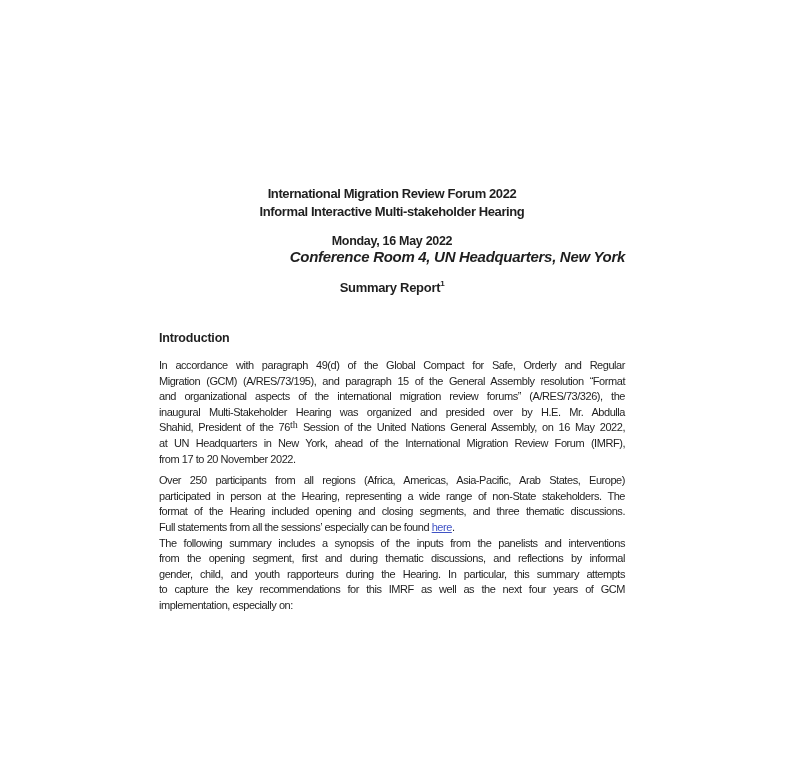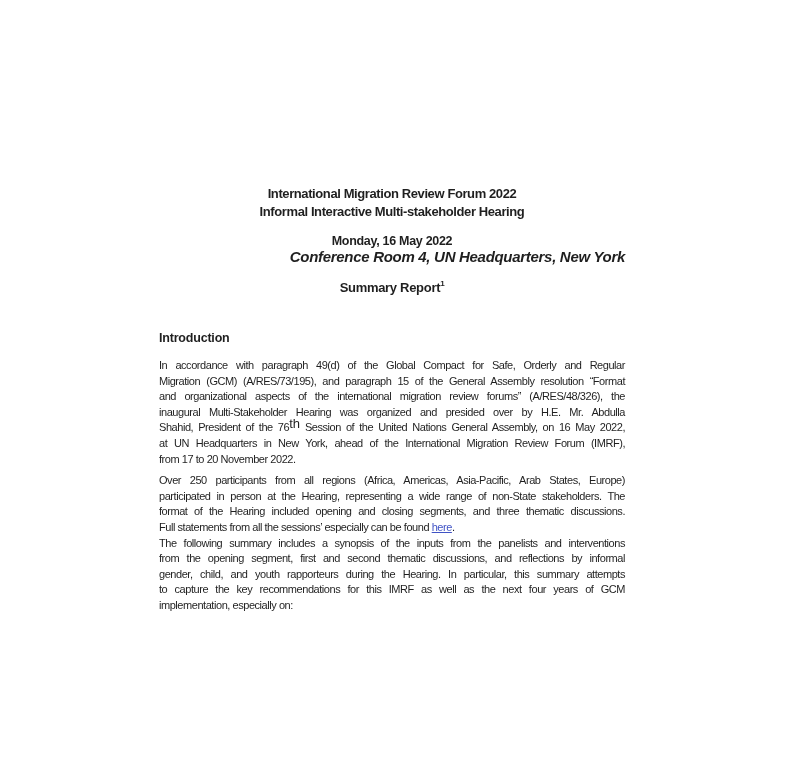--- a/index.html
+++ b/index.html
@@ -66,25 +66,26 @@
     font-size: 11px;
     line-height: 15.6px;
     letter-spacing: -0.45px;
   }
   .para-1 { margin-top: 12px; }
   .para-2 { margin-top: 6px; }
   .para-3 { margin-top: 0; }
   .line { text-align: justify; }
   .line.just { text-align-last: justify; }
   .seg-sup {
-    font-size: 13px;
+    font-size: 10px;
     line-height: 0;
     position: relative;
     top: -3px;
     letter-spacing: 0;
+    font-family: Liberation Serif, serif;
   }
   .seg-link {
     color: #4053c5;
     text-decoration: underline;
     cursor: pointer;
   }
 </style>
 </head>
 <body>
 
@@ -100,35 +101,35 @@
     <div class="doc-venue">Conference Room 4, UN Headquarters, New York</div>
 
     <div class="doc-report"><span>Summary Report</span><sup>1</sup></div>
 
     <div class="section-heading">Introduction</div>
 
     <div id="paragraphs">
         <div class="para para-1">
           <div class="line just"><span>In accordance with paragraph 49(d) of the Global Compact for Safe, Orderly and Regular</span></div>
           <div class="line just"><span>Migration (GCM) (A/RES/73/195), and paragraph 15 of the General Assembly resolution “Format</span></div>
-          <div class="line just"><span>and organizational aspects of the international migration review forums” (A/RES/48/326), the</span></div>
+          <div class="line just"><span>and organizational aspects of the international migration review forums” (A/RES/73/326), the</span></div>
           <div class="line just"><span>inaugural Multi-Stakeholder Hearing was organized and presided over by H.E.  Mr. Abdulla</span></div>
           <div class="line just"><span>Shahid, President of the 76</span><span class="seg-sup">th</span><span> Session of the United Nations General Assembly, on 16 May 2022,</span></div>
           <div class="line just"><span>at UN Headquarters in New York, ahead of the International Migration Review Forum (IMRF),</span></div>
           <div class="line"><span>from 17 to 20 November 2022.</span></div>
         </div>
         <div class="para para-2">
           <div class="line just"><span>Over 250 participants from all regions (Africa, Americas, Asia-Pacific, Arab States, Europe)</span></div>
           <div class="line just"><span>participated in person at the Hearing, representing a wide range of non-State stakeholders.  The</span></div>
           <div class="line just"><span>format of the Hearing included opening and closing segments, and three thematic discussions.</span></div>
           <div class="line"><span>Full statements from all the sessions’ especially can be found </span><span class="seg-link">here</span><span>.</span></div>
         </div>
         <div class="para para-3">
           <div class="line just"><span>The following summary includes a synopsis of the inputs from the panelists and interventions</span></div>
-          <div class="line just"><span>from the opening segment, first and second thematic discussions, and reflections by informal</span></div>
+          <div class="line just"><span>from the opening segment, first and during thematic discussions, and reflections by informal</span></div>
           <div class="line just"><span>gender, child, and youth rapporteurs during the Hearing.  In particular, this summary attempts</span></div>
           <div class="line just"><span>to capture the key recommendations for this IMRF as well as the next four years of GCM</span></div>
           <div class="line"><span>implementation, especially on:</span></div>
         </div>
       </div>
 
   </div>
 </div>
 
 </body></html>

